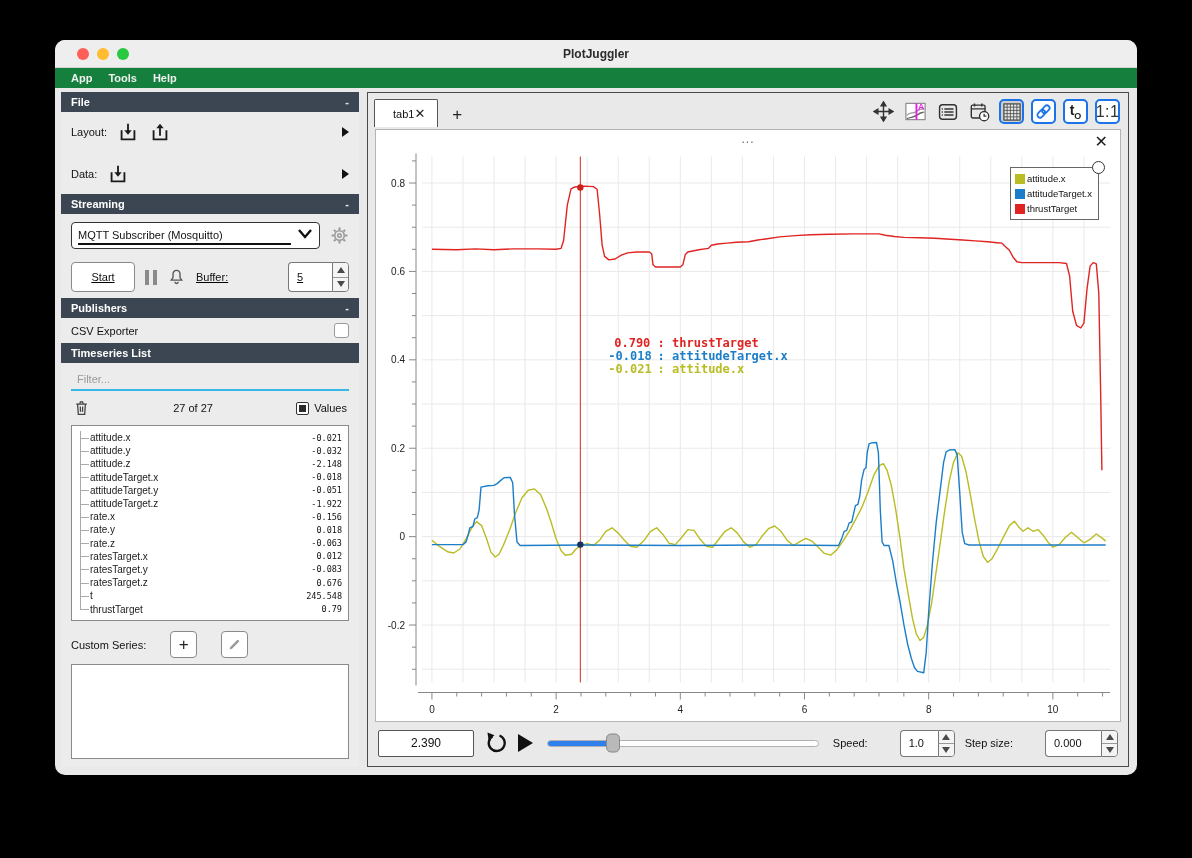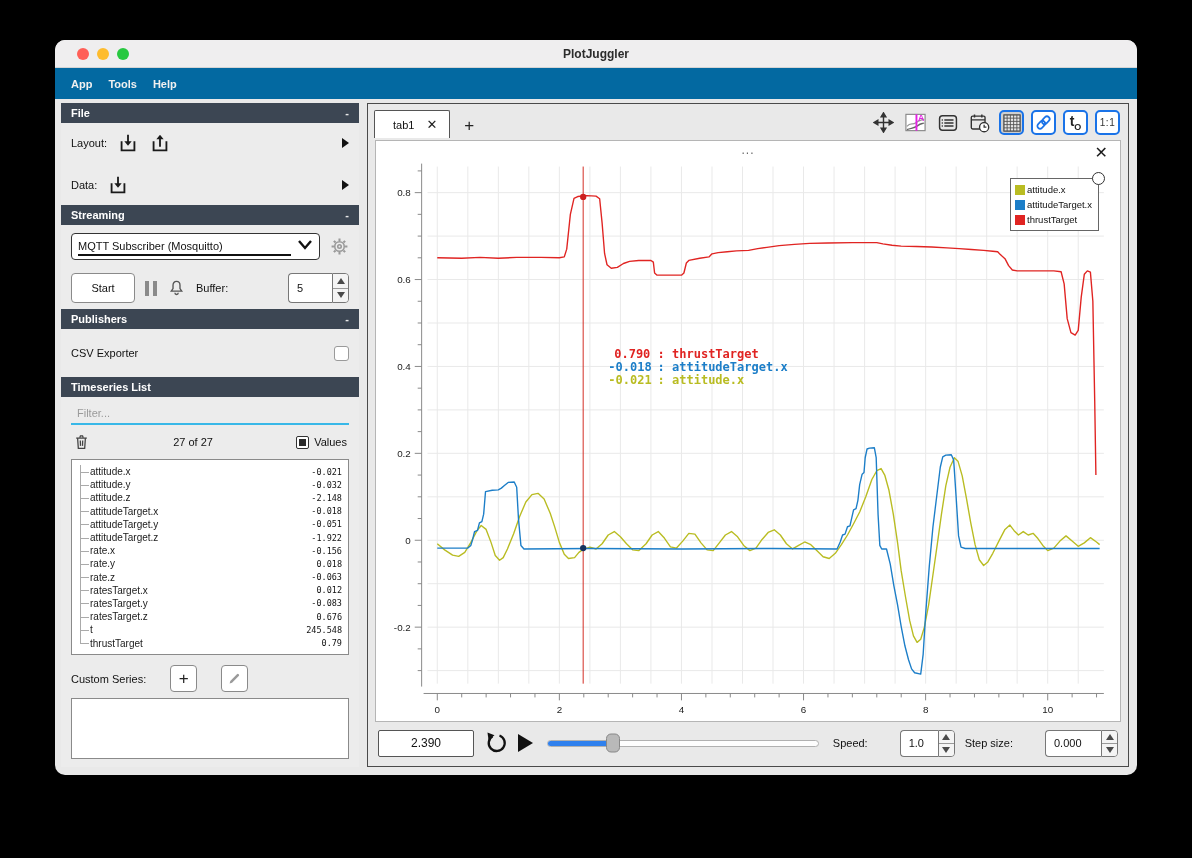--- a/index.html
+++ b/index.html
@@ -7,21 +7,21 @@
   *{box-sizing:border-box;}
   .window{position:absolute;left:55px;top:40px;width:1082px;height:735px;background:#e9e9e9;
     border-radius:10px;box-shadow:0 25px 60px rgba(0,0,0,.85);overflow:hidden;display:flex;flex-direction:column;}
   
   .titlebar{height:28px;background:#efeeef;display:flex;align-items:center;position:relative;flex:0 0 auto;
     border-bottom:1px solid #d4d4d4;padding-left:10px;}
   .lights{display:flex;gap:8px;margin-left:12px;}
   .light{width:12px;height:12px;border-radius:50%;}
   .title{position:absolute;left:0;right:0;text-align:center;font-size:12px;font-weight:bold;color:#2b2b2b;}
   
-  .menubar{height:31px;background:#0369a1;display:flex;align-items:center;padding-left:8px;flex:0 0 auto;}
+  .menubar{height:20px;background:#15803d;display:flex;align-items:center;padding-left:8px;flex:0 0 auto;}
   .menu-item{color:#f0f0f0;font-size:11px;font-weight:bold;padding:0 8px;}
   
   .appbody{flex:1;display:flex;padding:4px 8px 8px 6px;gap:8px;min-height:0;}
   
   .sidebar{width:298px;flex:0 0 auto;display:flex;flex-direction:column;background:#ececec;min-height:0;}
   .sec-header{background:#3c4653;color:#fff;font-size:11px;font-weight:bold;height:20px;display:flex;
     align-items:center;padding:0 10px;justify-content:space-between;flex:0 0 auto;}
   .sec-header .minus{font-weight:bold;color:#e8e8e8;}
   .side-row{display:flex;align-items:center;padding:0 10px;gap:10px;flex:0 0 auto;}
   .lab{font-size:11px;color:#111;}
@@ -70,30 +70,30 @@
   .ts-name{font-size:10px;color:#1a1a1a;flex:1;white-space:nowrap;}
   .ts-val{font-family:"DejaVu Sans Mono",monospace;font-size:8.5px;color:#111;white-space:pre;}
   .custom-row{display:flex;align-items:center;gap:24px;padding:10px 10px 6px 10px;flex:0 0 auto;}
   .sq-btn{width:27px;height:27px;background:#fff;border:1px solid #8a8a8a;border-radius:4px;
     display:flex;align-items:center;justify-content:center;font-size:17px;color:#222;}
   .custom-box{margin:0 10px;background:#fff;border:1px solid #8a8a8a;flex:1;min-height:40px;}
   
   .main{flex:1;border:1px solid #4a4a4a;background:#e9e9e9;display:flex;flex-direction:column;min-width:0;}
   .tabstrip{height:34px;display:flex;align-items:flex-end;padding:4px 8px 0 6px;flex:0 0 auto;}
   .tab{height:28px;background:#fff;border:1px solid #555;border-bottom:none;border-radius:2px 2px 0 0;
-    display:flex;align-items:center;gap:12px;padding:0 12px 0 18px;font-size:11px;color:#111;}
+    display:flex;align-items:center;padding:0 12px 0 18px;font-size:11px;color:#111;}
   .tab .x{font-size:13px;color:#222;}
   .tab-add{font-size:17px;color:#222;margin:0 0 2px 14px;}
   .tools{margin-left:auto;display:flex;align-items:center;gap:7px;margin-bottom:3px;}
   .tool{width:25px;height:25px;display:flex;align-items:center;justify-content:center;}
   .tool.blue{border:2px solid #1a73e8;border-radius:5px;background:#fff;}
   .tool.blue.pressed{background:#cfcfcf;}
   .t0{font-size:14px;font-weight:bold;color:#222;line-height:1;}
   .t0 sub{font-size:9px;}
-  .ratio{font-size:10px;color:#333;letter-spacing:0.5px;}
+  .ratio{font-size:16px;color:#333;letter-spacing:0.5px;}
   
   .plotwrap{flex:1;margin:2px 7px;background:#fff;border:1px solid #b5b5b5;position:relative;min-height:0;}
   .plot-title{position:absolute;top:2px;left:0;right:0;text-align:center;color:#666;font-size:12px;letter-spacing:1px;}
   .plot-close{position:absolute;top:4px;right:12px;font-size:16px;color:#1a1a1a;line-height:1;}
   #plot-svg{position:absolute;inset:0;width:100%;height:100%;}
   .legend{position:absolute;top:37px;right:21px;background:#fff;border:1px solid #666;padding:3px 6px 3px 4px;}
   .legend .grip{position:absolute;top:-7px;right:-7px;width:13px;height:13px;border:1.5px solid #333;
     border-radius:50%;background:#fff;}
   .lg-row{display:flex;align-items:center;gap:2px;height:15px;}
   .sw{width:10px;height:10px;flex:0 0 auto;}
@@ -198,21 +198,21 @@
                 <line x1="19" y1="12" x2="22" y2="12"></line>
             <line x1="4.9" y1="4.9" x2="7" y2="7"></line>
                 <line x1="17" y1="17" x2="19.1" y2="19.1"></line>
             <line x1="4.9" y1="19.1" x2="7" y2="17"></line>
                 <line x1="17" y1="7" x2="19.1" y2="4.9"></line>
               </g>
           </svg>
         </span>
       </div>
 
-      <div class="side-row" style="height:42px;">
+      <div class="side-row" style="height:42px;text-decoration:underline;">
         <button class="btn start-btn">Start</button>
         <span class="pause">
             <i></i>
             <i></i>
           </span>
         <span class="icon-btn">
           <svg width="19" height="19" viewBox="0 0 24 24" fill="none" stroke="#555" stroke-width="1.7">
             <path d="M12 3 C9.2 3 7.6 5.2 7.6 8 L7.6 12.2 L5.4 15.4 L18.6 15.4 L16.4 12.2 L16.4 8 C16.4 5.2 14.8 3 12 3 Z"></path>
             <path d="M10 17.5 a2.1 2.1 0 0 0 4.2 0"></path>
           </svg>
@@ -229,21 +229,21 @@
               </div>
           </div>
         </div>
       </div>
 
       <div class="sec-header">
         <span>Publishers</span>
         <span class="minus">-</span>
       </div>
 
-      <div class="side-row" style="height:48px;">
+      <div class="side-row" style="height:25px;">
         <span class="lab">CSV Exporter</span>
         <span class="checkbox" style="margin-left:auto;"></span>
       </div>
 
       <div class="sec-header">
         <span>Timeseries List</span>
       </div>
 
       <div class="filter-wrap">
         <input class="filter" placeholder="Filter..." style="">

